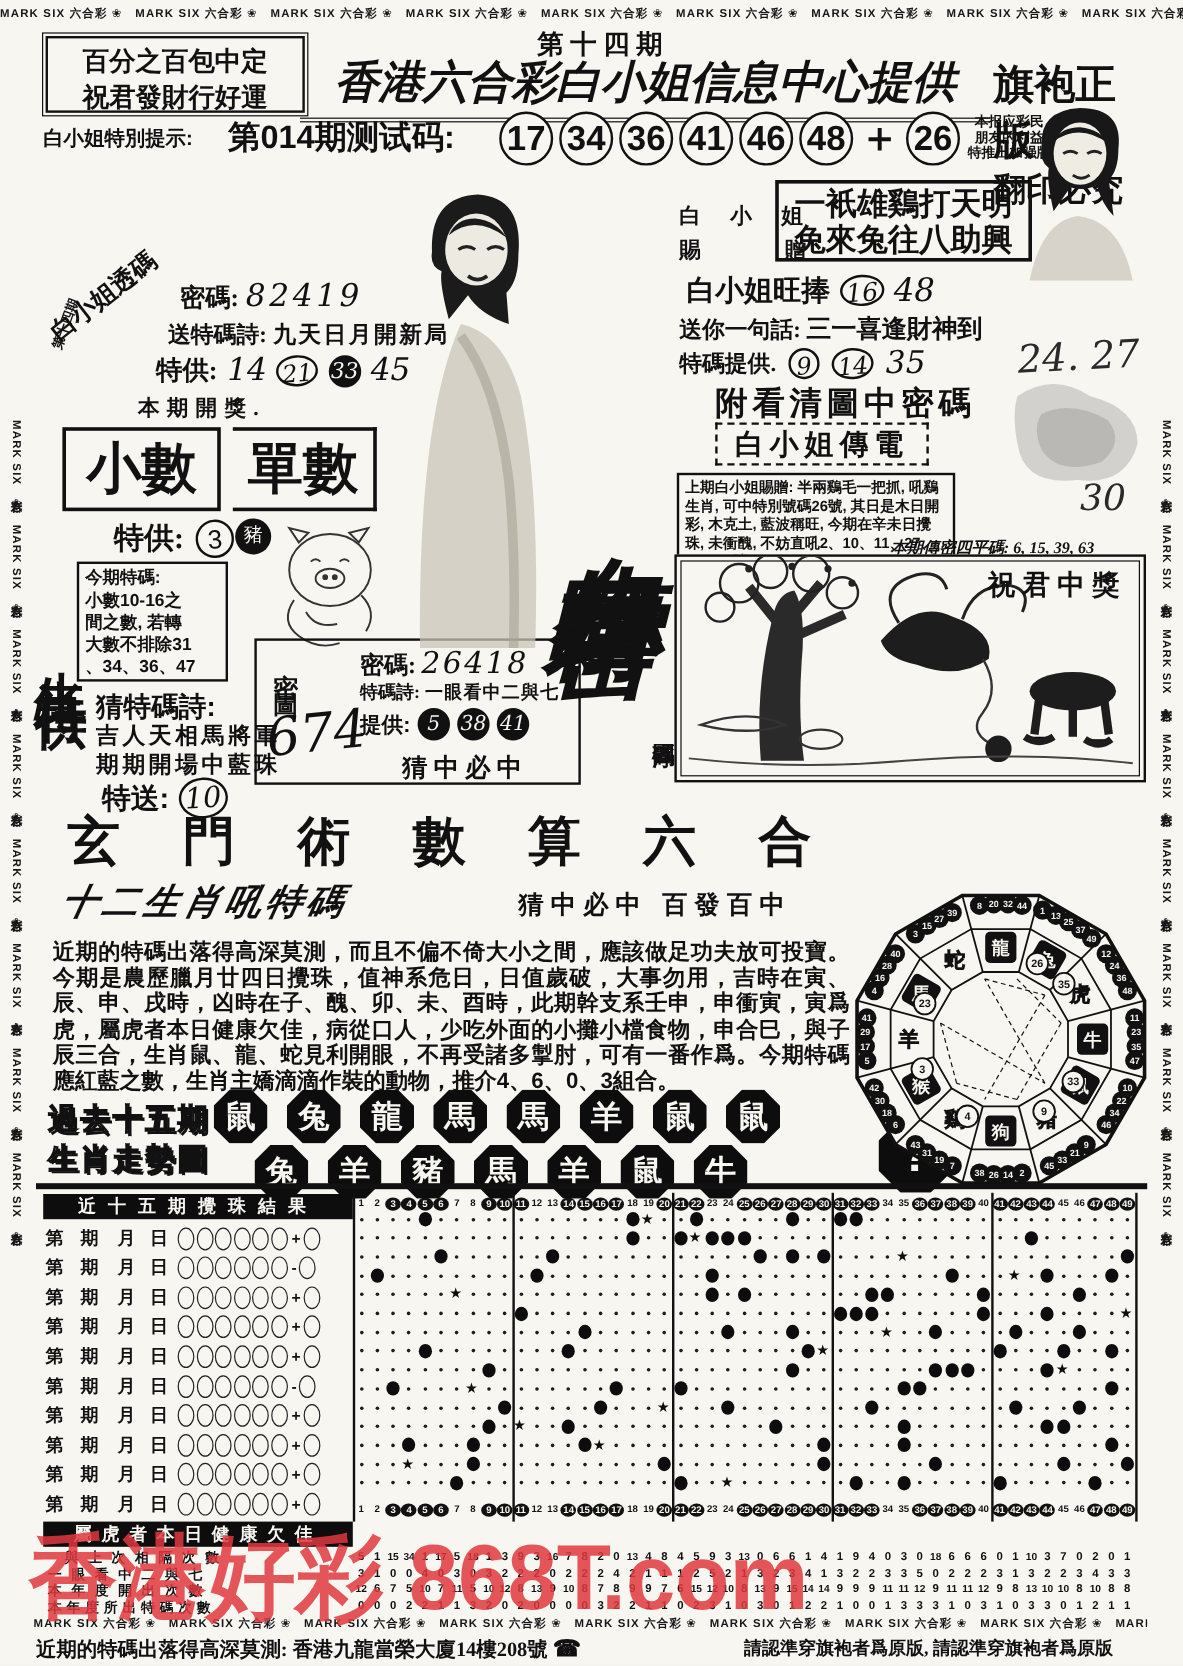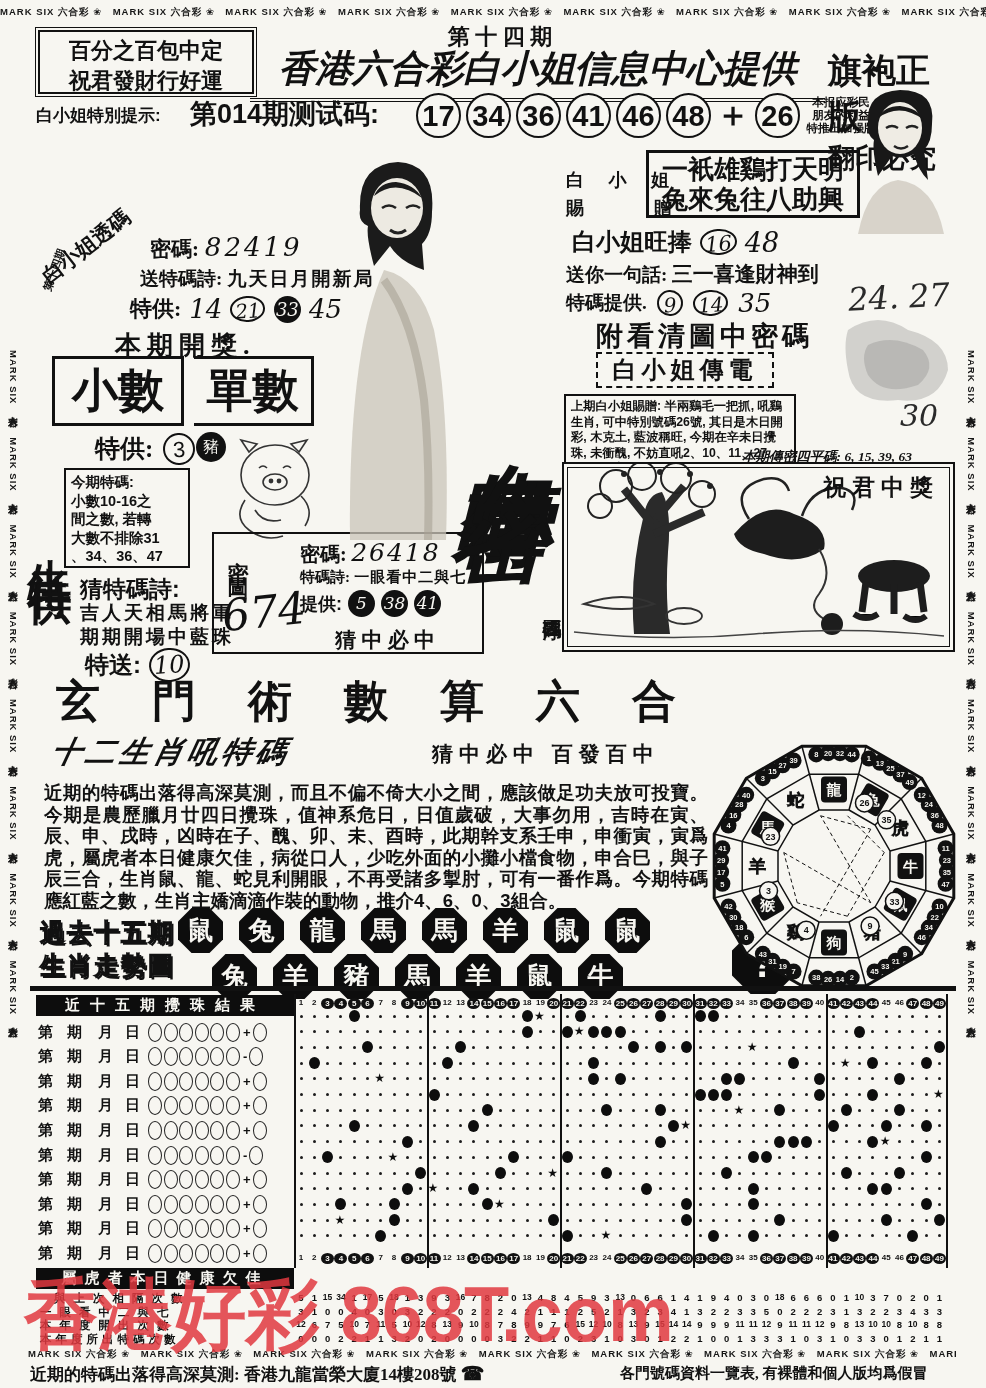--- a/index.html
+++ b/index.html
@@ -106,21 +106,21 @@
     <span class="b serif">送特碼詩:</span>
     <span class="serif b" style="letter-spacing:2px;">九天日月開新局</span>
   </div>
   <div class="abs" style="left:130px;top:294px;font-size:22px;display:flex;align-items:center;gap:8px;">
     <span class="b serif">特供:</span>
     <span class="handw" style="font-size:26px;">14</span>
     <span class="ring handw" style="font-size:20px;">21</span>
     <span class="fillnum handw" style="font-size:18px;">33</span>
     <span class="handw" style="font-size:26px;">45</span>
   </div>
-  <div class="abs serif bb" style="left:115px;top:328px;font-size:26px;letter-spacing:6px;">本期開獎.</div>
+  <div class="abs serif bb" style="left:115px;top:328px;font-size:18px;letter-spacing:6px;">本期開獎.</div>
 
   <div class="abs thickbox" style="left:194px;top:356px;width:120px;height:70px;border-left:none;display:flex;align-items:center;justify-content:center;">
     <span class="bb" style="font-size:46px;">單數</span>
   </div>
   <div class="abs thickbox" style="left:52px;top:356px;width:132px;height:70px;display:flex;align-items:center;justify-content:center;">
     <span class="bb" style="font-size:46px;">小數</span>
   </div>
 
   <div class="abs" style="left:95px;top:432px;display:flex;align-items:center;gap:10px;">
     <span class="b serif" style="font-size:25px;">特供:</span>
@@ -1643,15 +1643,15 @@
       <span class="mx-num" style="left: 919.6px; top: 1332.8px;">1</span>
       <span class="mx-num" style="left: 932.9px; top: 1332.8px;">1</span>
     </div>
 
   <div class="abs wm" style="left:24px;top:1266px;font-size:74px;transform:scaleY(1.04);">香港好彩 868T.com</div>
 
   <div class="abs serif b" style="left:30px;top:1362px;font-size:17px;white-space:nowrap;">
     <span>近期的特碼出落得高深莫測: 香港九龍當榮大廈14樓208號</span>
     <span style="font-size:19px;">☎</span>
   </div>
-  <div class="abs serif b" style="left:620px;top:1364px;font-size:15px;white-space:nowrap;">各門號碼資料一覽表, 有裸體和個人版均爲假冒</div>
+  <div class="abs serif b" style="left:620px;top:1364px;font-size:15px;white-space:nowrap;">請認準穿旗袍者爲原版, 請認準穿旗袍者爲原版</div>
 
 </div>
 
 </body></html>

